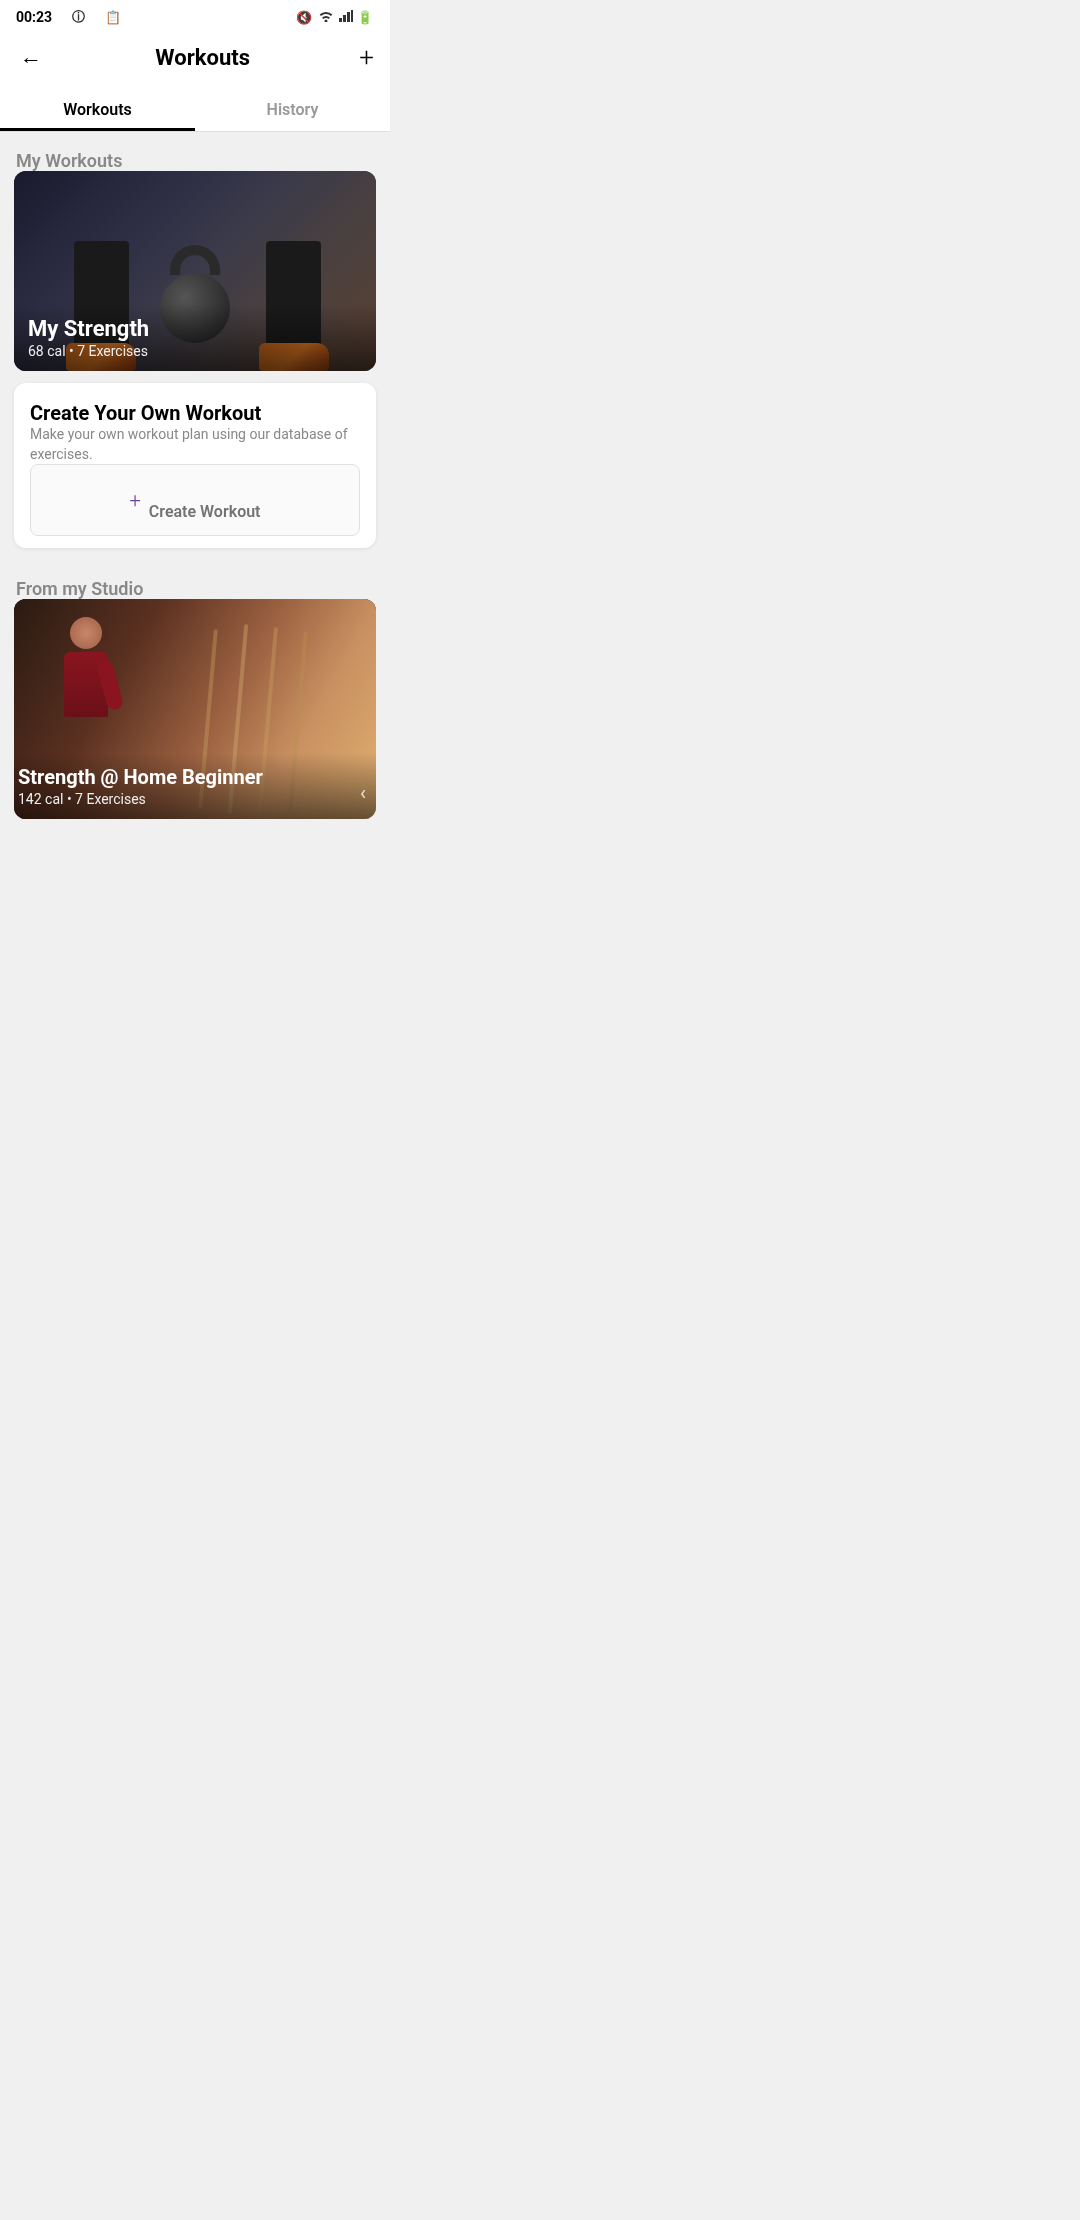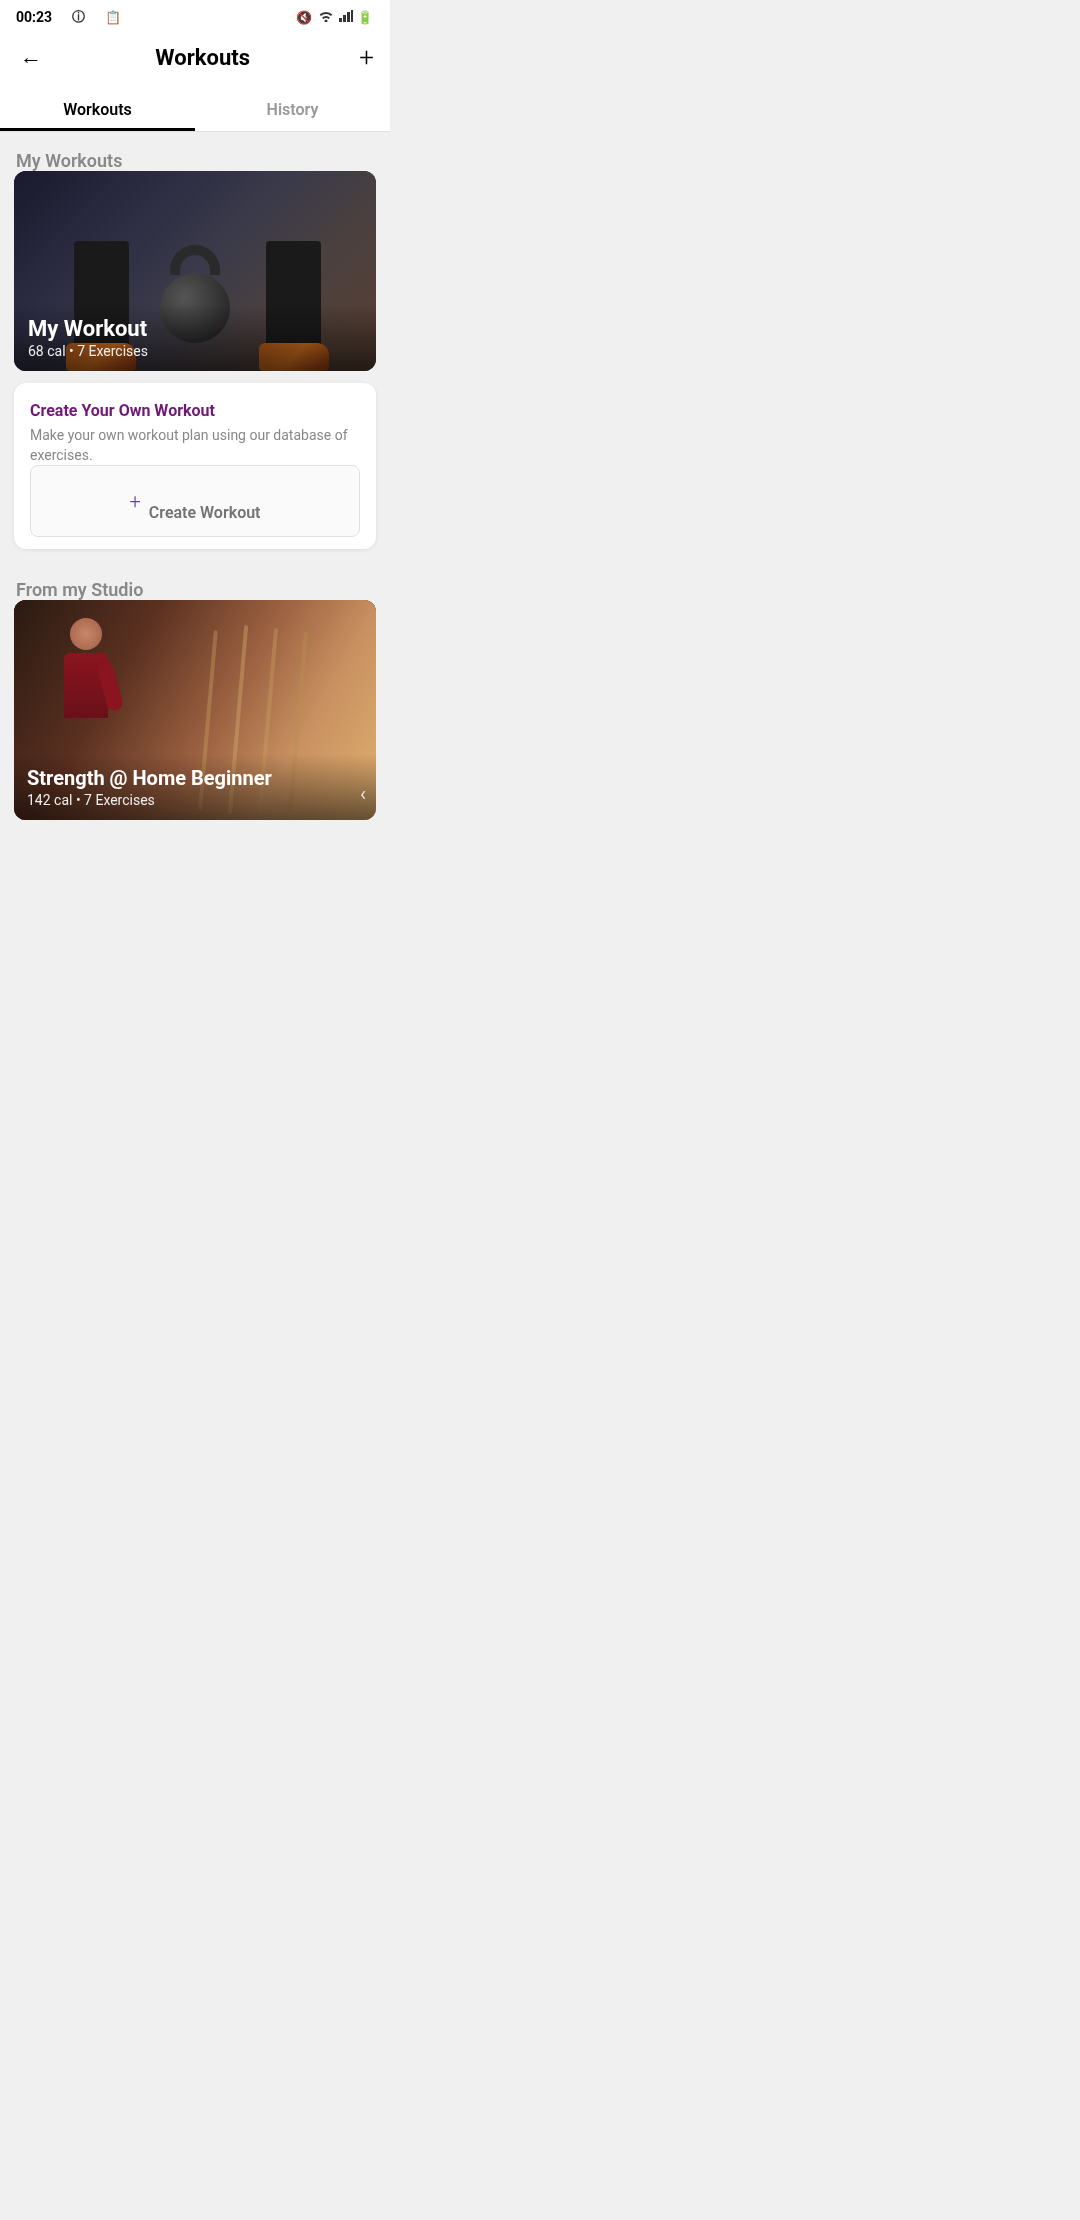--- a/index.html
+++ b/index.html
@@ -207,24 +207,23 @@
 
     
     .create-card {
       margin: 0 14px 12px;
       border-radius: 12px;
       background: #fff;
       padding: 18px 16px 6px;
       box-shadow: 0 1px 4px rgba(0,0,0,0.08);
     }
     .create-card-title {
-      font-size: 16px;
+      font-size: 20px;
       font-weight: 700;
-      color: #701a75;
-      margin-bottom: 6px;
+      color: #000000;
     }
     .create-card-desc {
       font-size: 14px;
       color: #888;
       line-height: 1.4;
     }
     .create-btn {
       display: flex;
       align-items: center;
       justify-content: center;
@@ -264,21 +263,21 @@
       background: linear-gradient(135deg, #2a1a1a 0%, #4a2a20 20%, #6a3a28 40%, #8a5535 60%, #b87040 80%, #d4904a 100%);
       position: relative;
       overflow: hidden;
     }
 
     .studio-card-overlay {
       position: absolute;
       bottom: 0;
       left: 0;
       right: 0;
-      padding: 12px 13px;
+      padding: 12px 4px;
       background: linear-gradient(transparent, rgba(0,0,0,0.55));
     }
     .studio-card-name {
       color: #fff;
       font-size: 20px;
       font-weight: 700;
     }
     .studio-card-meta {
       color: #eee;
       font-size: 14px;
@@ -348,21 +347,21 @@
         <div class="shoe-left"></div>
         <div class="legs-right"></div>
         <div class="shoe-right"></div>
         <div class="kettlebell">
           <div class="kb-handle"></div>
           <div class="kb-ball"></div>
         </div>
       </div>
     </div>
     <div class="workout-card-overlay">
-      <div class="workout-card-name">My Workout</div>
+      <div class="workout-card-name">My Strength</div>
       <div class="workout-card-meta">68 cal • 7 Exercises</div>
     </div>
   </div>
 
   <div class="create-card">
     <div class="create-card-title">Create Your Own Workout</div>
     <div class="create-card-desc">Make your own workout plan using our database of exercises.</div>
     <div class="create-btn">
       <span class="create-btn-icon">+</span>
       <span class="create-btn-text">Create Workout</span>

